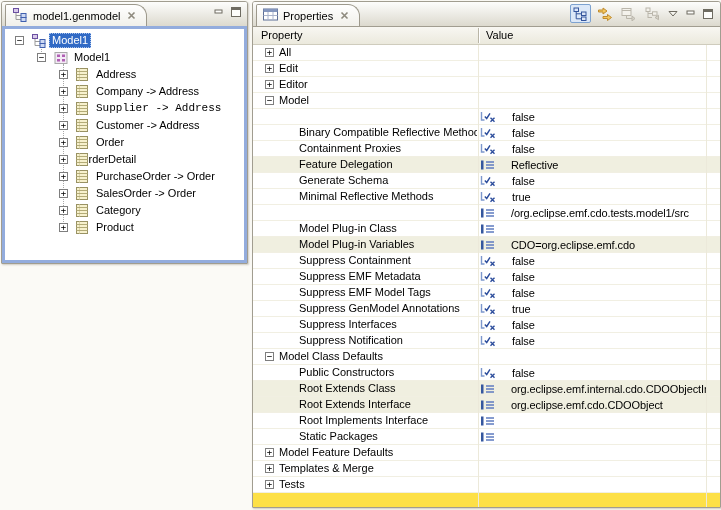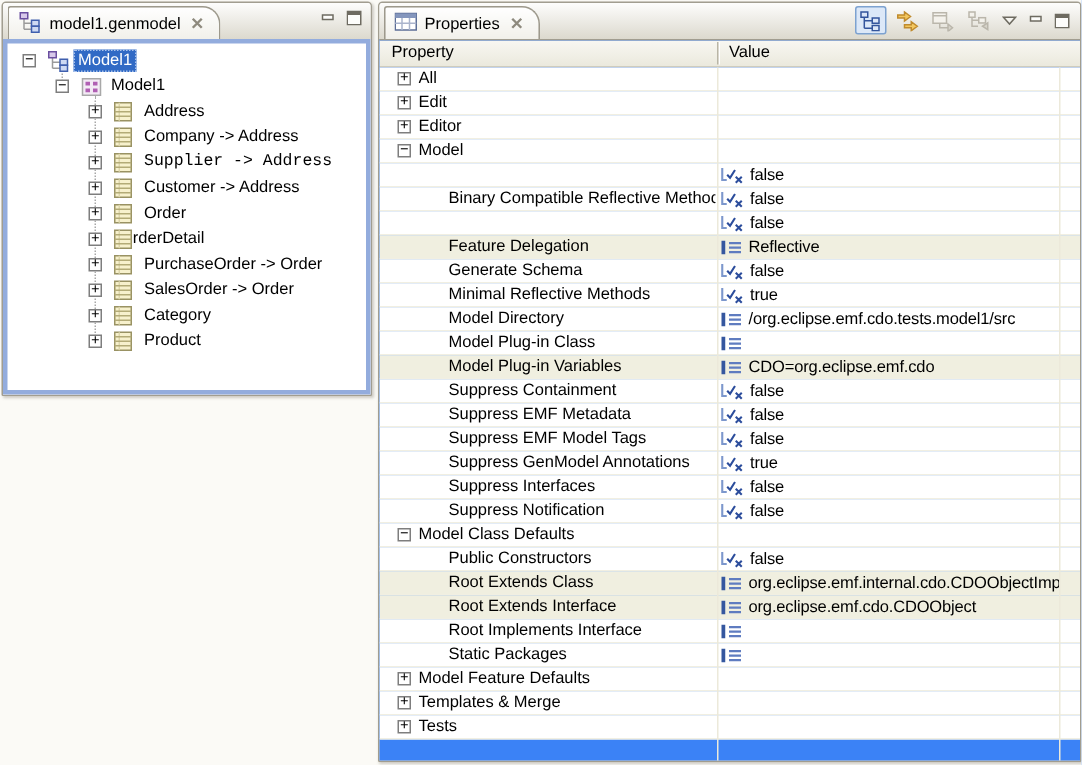--- a/index.html
+++ b/index.html
@@ -31,37 +31,37 @@
           background:#fff;font:9px/7px "DejaVu Sans Mono",monospace;text-align:center;color:#000;z-index:2;}
   .ticon{position:absolute;top:0;height:17px;display:flex;align-items:center;z-index:2;}
   .tlabel{position:absolute;top:1px;height:15px;line-height:15px;padding:0 3px;white-space:nowrap;}
   .tlabel.sel{background:#316ac5;color:#fff;outline:1px dotted #a9c2ec;outline-offset:-1px;}
   .vline{position:absolute;width:1px;border-left:1px dotted #a8a8a8;z-index:1;}
 
   
   .right-panel{left:252px;top:1px;width:467px;height:505px;}
   .ptoolbar{position:absolute;right:4px;top:2px;display:flex;align-items:center;gap:3px;}
   .props-area{position:absolute;top:24px;left:0;right:0;bottom:0;border-top:1px solid #a19d90;
-              background:#3b82f6;overflow:hidden;}
+              background:#fde047;overflow:hidden;}
   .props-header{position:relative;height:17px;background:linear-gradient(#f8f7f2,#ebe9dd);
                 border-bottom:1px solid #cfccbd;}
   .hlabel{position:absolute;top:0;line-height:17px;}
   .hlabel.hp{left:8px;}
   .hlabel.hv{left:233px;}
   .hsep{position:absolute;left:225px;top:1px;bottom:1px;width:1px;background:#b9b5a6;box-shadow:1px 0 0 #fff;}
   .props-body{position:relative;height:464px;}
   .colsep{position:absolute;top:0;bottom:0;width:1px;background:#ece9da;z-index:3;}
   .prow{position:relative;height:15px;border-bottom:1px solid #f1efe2;background:#fff;}
   .prow.hl{background:#f0efe0;}
   .plabel{position:absolute;top:0;line-height:15px;white-space:nowrap;overflow:hidden;right:243px;}
   .plabel.cat{left:26px;}
   .plabel.prop{left:46px;}
   .prow .expbox{left:12px;top:3px;}
   .vcell{position:absolute;left:227px;right:14px;top:0;height:15px;display:flex;align-items:center;
-         gap:4px;overflow:hidden;}
+         gap:16px;overflow:hidden;}
   .vtext{white-space:nowrap;letter-spacing:-0.1px;}
   .vicon{flex:0 0 auto;}
 </style>
 </head>
 <body>
 
 <div class="screen">
 
   <div class="panel left-panel">
     <div class="tabbar">
@@ -345,20 +345,21 @@
             <span class="vcell">
               <svg class="vicon" width="16" height="12" viewBox="0 0 16 12">
                 <path d="M1.5 1v8h3" fill="none" stroke="#7c97cc" stroke-width="1.4"></path>
                 <path d="M4.8 5.5l1.9 2L10 2.3" fill="none" stroke="#2c4d9c" stroke-width="1.4"></path>
                 <path d="M10.5 6.8l4 4m0-4l-4 4" stroke="#2c4d9c" stroke-width="1.4"></path>
               </svg>
               <span class="vtext">false</span>
             </span>
           </div>
           <div class="prow">
+            <span class="plabel prop">Containment Proxies</span>
             <span class="vcell">
               <svg class="vicon" width="16" height="12" viewBox="0 0 16 12">
                 <path d="M1.5 1v8h3" fill="none" stroke="#7c97cc" stroke-width="1.4"></path>
                 <path d="M4.8 5.5l1.9 2L10 2.3" fill="none" stroke="#2c4d9c" stroke-width="1.4"></path>
                 <path d="M10.5 6.8l4 4m0-4l-4 4" stroke="#2c4d9c" stroke-width="1.4"></path>
               </svg>
               <span class="vtext">false</span>
             </span>
           </div>
           <div class="prow hl">
@@ -387,21 +388,20 @@
             <span class="vcell">
               <svg class="vicon" width="16" height="12" viewBox="0 0 16 12">
                 <path d="M1.5 1v8h3" fill="none" stroke="#7c97cc" stroke-width="1.4"></path>
                 <path d="M4.8 5.5l1.9 2L10 2.3" fill="none" stroke="#2c4d9c" stroke-width="1.4"></path>
                 <path d="M10.5 6.8l4 4m0-4l-4 4" stroke="#2c4d9c" stroke-width="1.4"></path>
               </svg>
               <span class="vtext">true</span>
             </span>
           </div>
           <div class="prow">
-            <span class="plabel prop">Model Directory</span>
             <span class="vcell">
               <svg class="vicon" width="15" height="12" viewBox="0 0 15 12">
                 <rect x="1" y="1.5" width="2.5" height="9" fill="#35579f"></rect>
                 <path d="M6 3h8M6 6h8M6 9h8" stroke="#5f7cc0" stroke-width="1.5"></path>
               </svg>
               <span class="vtext">/org.eclipse.emf.cdo.tests.model1/src</span>
             </span>
           </div>
           <div class="prow">
             <span class="plabel prop">Model Plug-in Class</span>

